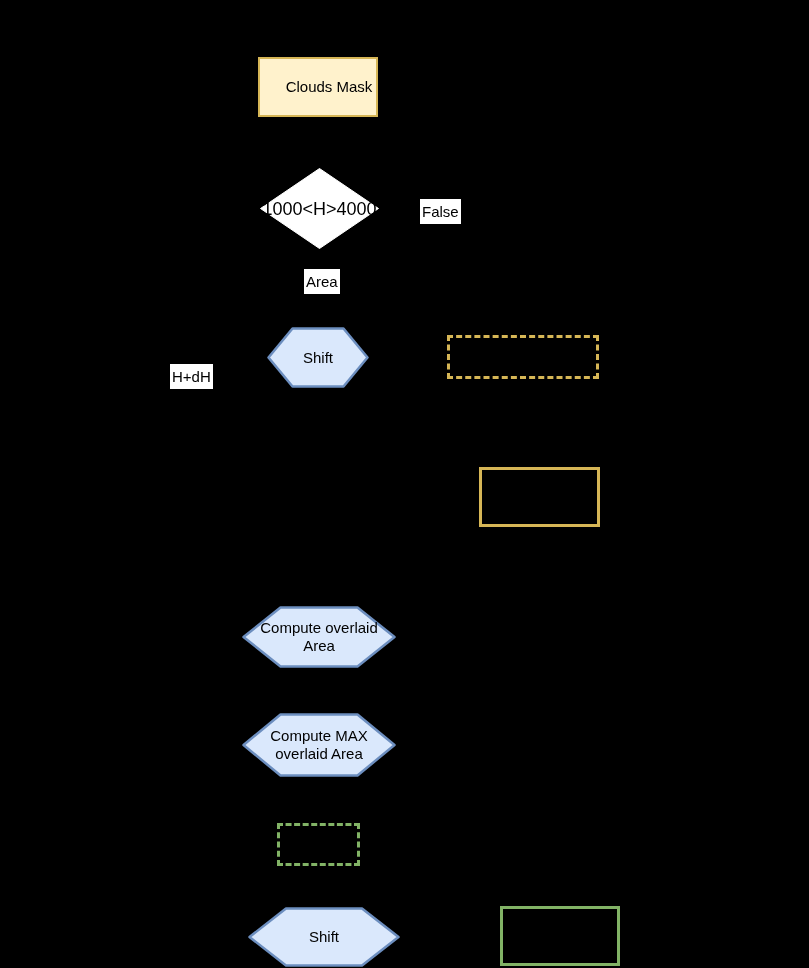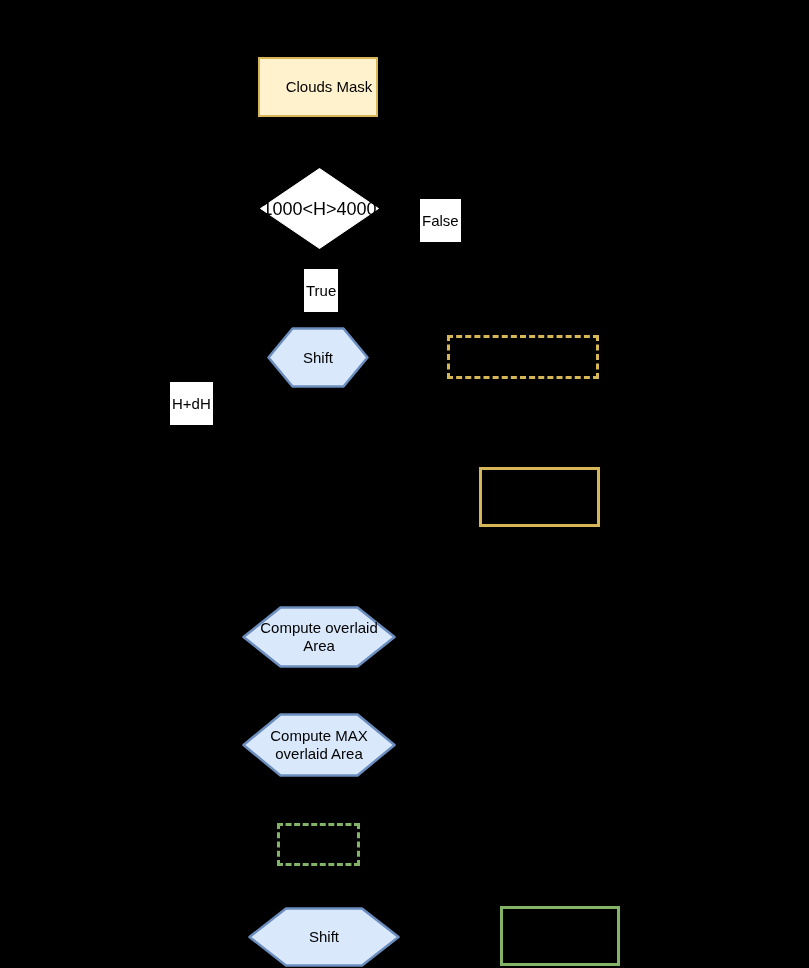--- a/index.html
+++ b/index.html
@@ -54,21 +54,21 @@
   .rect-dashed-orange { border: 3px dashed #D6B656; }
   .rect-solid-orange  { border: 3px solid  #D6B656; }
   .rect-dashed-green  { border: 3px dashed #82B366; }
   .rect-solid-green   { border: 3px solid  #82B366; }
   .edge-label {
     position: absolute;
     background: #FFFFFF;
     color: #000000;
     font-size: 15px;
     line-height: 19px;
-    padding: 12px 2px;
+    padding: 3px 2px;
     white-space: nowrap;
   }
   .wrap-126 { width: 126px; }
 </style>
 </head>
 <body>
 
 <div class="canvas">
 
   <div class="node box-start" style="left:258px; top:57px; width:120px; height:60px;">
@@ -77,30 +77,30 @@
 
   <div class="node" style="left:260px; top:168px; width:119px; height:81px;">
     <svg width="119" height="81" viewBox="0 0 119 81">
       <polygon points="59.5,0.5 118.5,40.5 59.5,80.5 0.5,40.5" fill="#FFFFFF" stroke="#FFFFFF" stroke-width="1"></polygon>
     </svg>
     <span class="node-label diamond-label">1000&lt;H&gt;4000</span>
   </div>
 
   <span class="edge-label" style="left:420px; top:199px;">False</span>
 
-  <span class="edge-label" style="left:304px; top:269px;">True</span>
+  <span class="edge-label" style="left:304px; top:269px;">Area</span>
 
   <div class="node" style="left:267px; top:327px; width:102px; height:61px;">
     <svg width="102" height="61" viewBox="0 0 102 61">
       <polygon points="25.5,1.5 76.5,1.5 100.5,30.5 76.5,59.5 25.5,59.5 1.5,30.5" fill="#DAE8FC" stroke="#6C8EBF" stroke-width="2.5" stroke-linejoin="round"></polygon>
     </svg>
     <span class="node-label">Shift</span>
   </div>
 
-  <span class="edge-label" style="left:170px; top:382px;">H+dH</span>
+  <span class="edge-label" style="left:170px; top:364px;">H+dH</span>
 
   <div class="rect-outline rect-dashed-orange" style="left:447px; top:335px; width:152px; height:44px;"></div>
 
 
   <div class="rect-outline rect-solid-orange" style="left:479px; top:467px; width:121px; height:60px;"></div>
 
   <div class="node" style="left:242px; top:713px; width:154px; height:64px;">
     <svg width="154" height="64" viewBox="0 0 154 64">
       <polygon points="38.5,1.5 115.5,1.5 152.5,32 115.5,62.5 38.5,62.5 1.5,32" fill="#DAE8FC" stroke="#6C8EBF" stroke-width="2.5" stroke-linejoin="round"></polygon>
     </svg>

